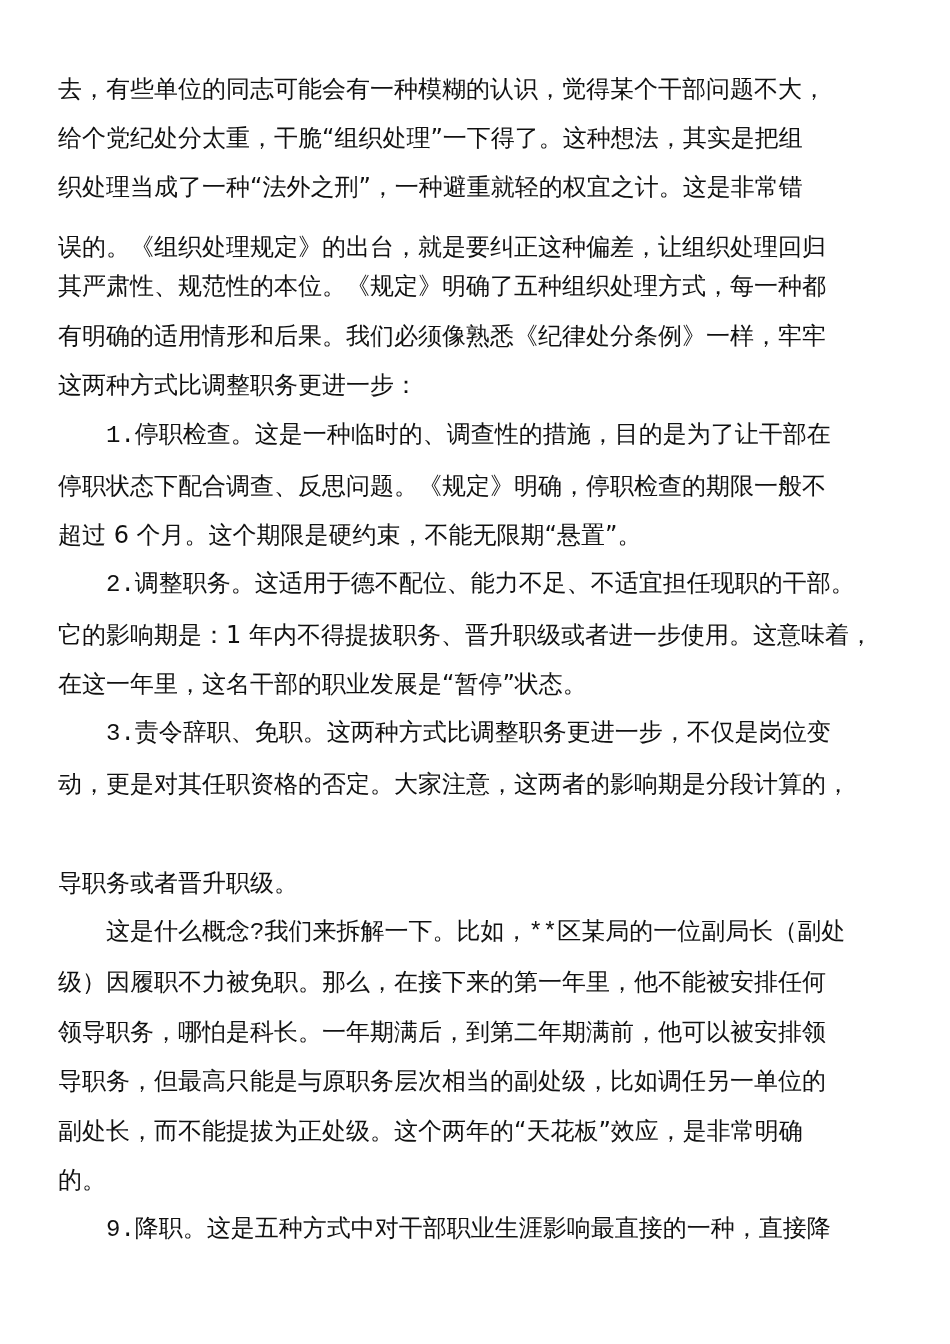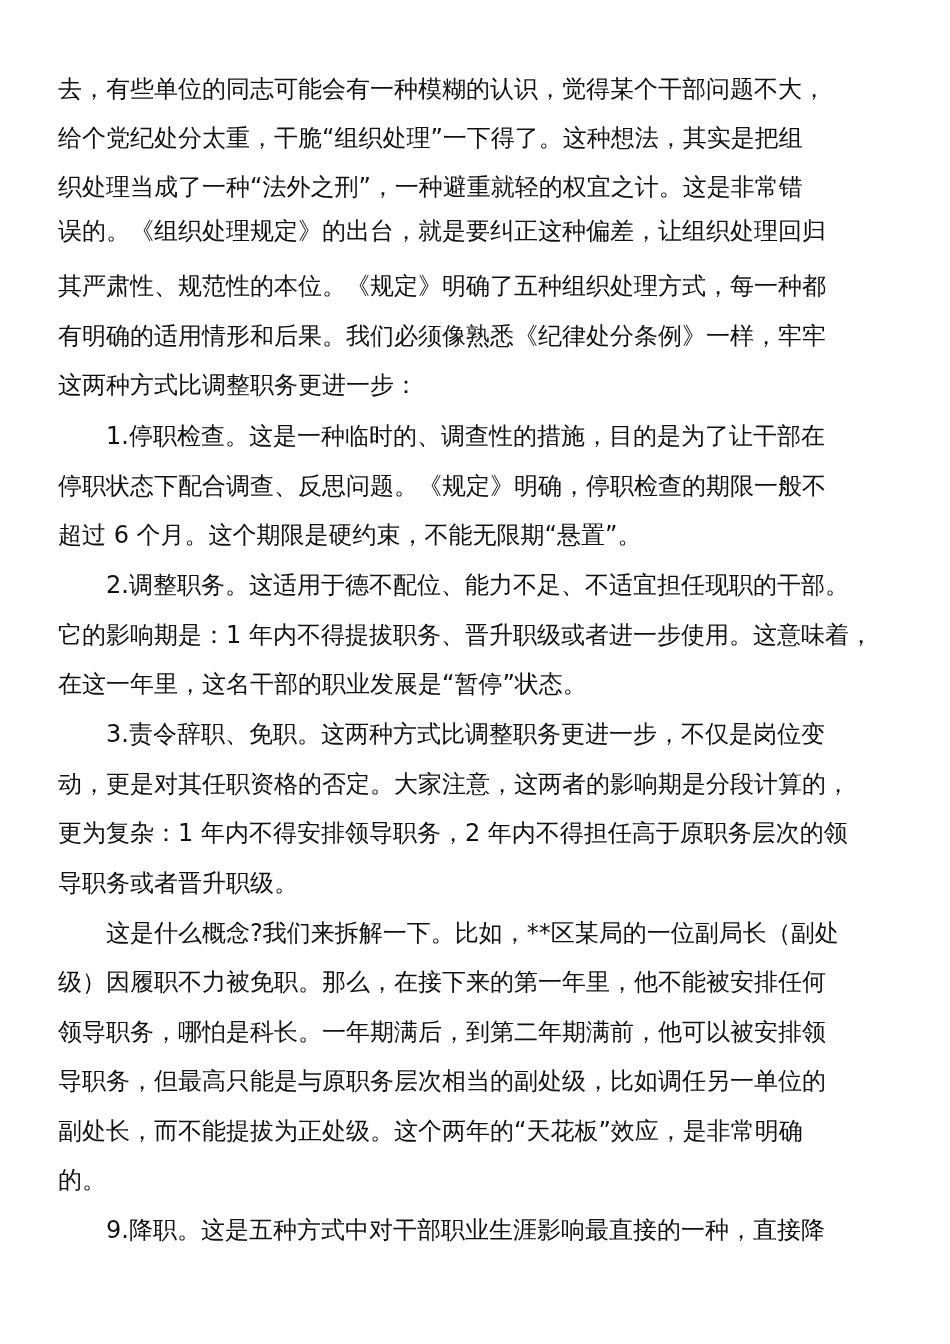--- a/index.html
+++ b/index.html
@@ -8,42 +8,41 @@
   .line {
     position: absolute;
     left: 58px;
     font-family: "DejaVu Sans", "Liberation Sans", sans-serif;
     font-size: 24px;
     line-height: 30px;
     color: #111111;
     white-space: nowrap;
     letter-spacing: 0px;
   }
-  .indent { left: 106px; }
+  .indent { left: 106px; font-family: Liberation Mono, monospace; }
 </style>
 </head>
 <body>
 
 <div class="page">
   <div class="line" style="top:74px">去，有些单位的同志可能会有一种模糊的认识，觉得某个干部问题不大，</div>
   <div class="line" style="top:123px">给个党纪处分太重，干脆“组织处理”一下得了。这种想法，其实是把组</div>
   <div class="line" style="top:172px">织处理当成了一种“法外之刑”，一种避重就轻的权宜之计。这是非常错</div>
-  <div class="line" style="top:216px">误的。《组织处理规定》的出台，就是要纠正这种偏差，让组织处理回归</div>
+  <div class="line" style="top:232px">误的。《组织处理规定》的出台，就是要纠正这种偏差，让组织处理回归</div>
   <div class="line" style="top:271px">其严肃性、规范性的本位。《规定》明确了五种组织处理方式，每一种都</div>
   <div class="line" style="top:321px">有明确的适用情形和后果。我们必须像熟悉《纪律处分条例》一样，牢牢</div>
   <div class="line" style="top:370px">这两种方式比调整职务更进一步：</div>
   <div class="line indent" style="top:421px">1.停职检查。这是一种临时的、调查性的措施，目的是为了让干部在</div>
   <div class="line" style="top:471px">停职状态下配合调查、反思问题。《规定》明确，停职检查的期限一般不</div>
   <div class="line" style="top:520px">超过 6 个月。这个期限是硬约束，不能无限期“悬置”。</div>
   <div class="line indent" style="top:570px">2.调整职务。这适用于德不配位、能力不足、不适宜担任现职的干部。</div>
   <div class="line" style="top:620px">它的影响期是：1 年内不得提拔职务、晋升职级或者进一步使用。这意味着，</div>
   <div class="line" style="top:669px">在这一年里，这名干部的职业发展是“暂停”状态。</div>
   <div class="line indent" style="top:719px">3.责令辞职、免职。这两种方式比调整职务更进一步，不仅是岗位变</div>
   <div class="line" style="top:769px">动，更是对其任职资格的否定。大家注意，这两者的影响期是分段计算的，</div>
-  <div class="line" style="top:818px">更为复杂：1 年内不得安排领导职务，2 年内不得担任高于原职务层次的领</div>
   <div class="line" style="top:868px">导职务或者晋升职级。</div>
   <div class="line indent" style="top:918px">这是什么概念?我们来拆解一下。比如，**区某局的一位副局长（副处</div>
   <div class="line" style="top:967px">级）因履职不力被免职。那么，在接下来的第一年里，他不能被安排任何</div>
   <div class="line" style="top:1017px">领导职务，哪怕是科长。一年期满后，到第二年期满前，他可以被安排领</div>
   <div class="line" style="top:1116px">副处长，而不能提拔为正处级。这个两年的“天花板”效应，是非常明确</div>
   <div class="line" style="top:1066px">导职务，但最高只能是与原职务层次相当的副处级，比如调任另一单位的</div>
   <div class="line" style="top:1165px">的。</div>
   <div class="line indent" style="top:1215px">9.降职。这是五种方式中对干部职业生涯影响最直接的一种，直接降</div>
 </div>
 

